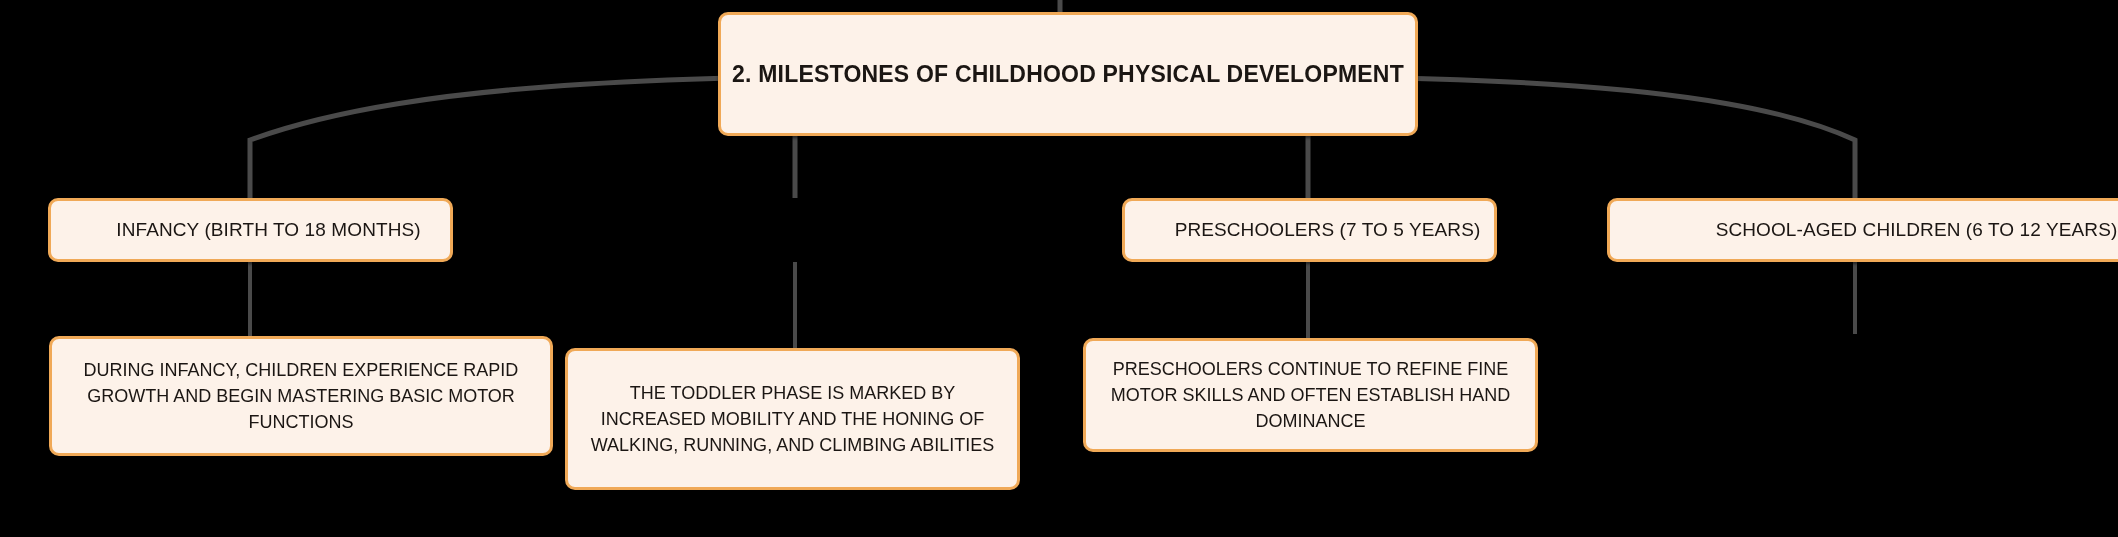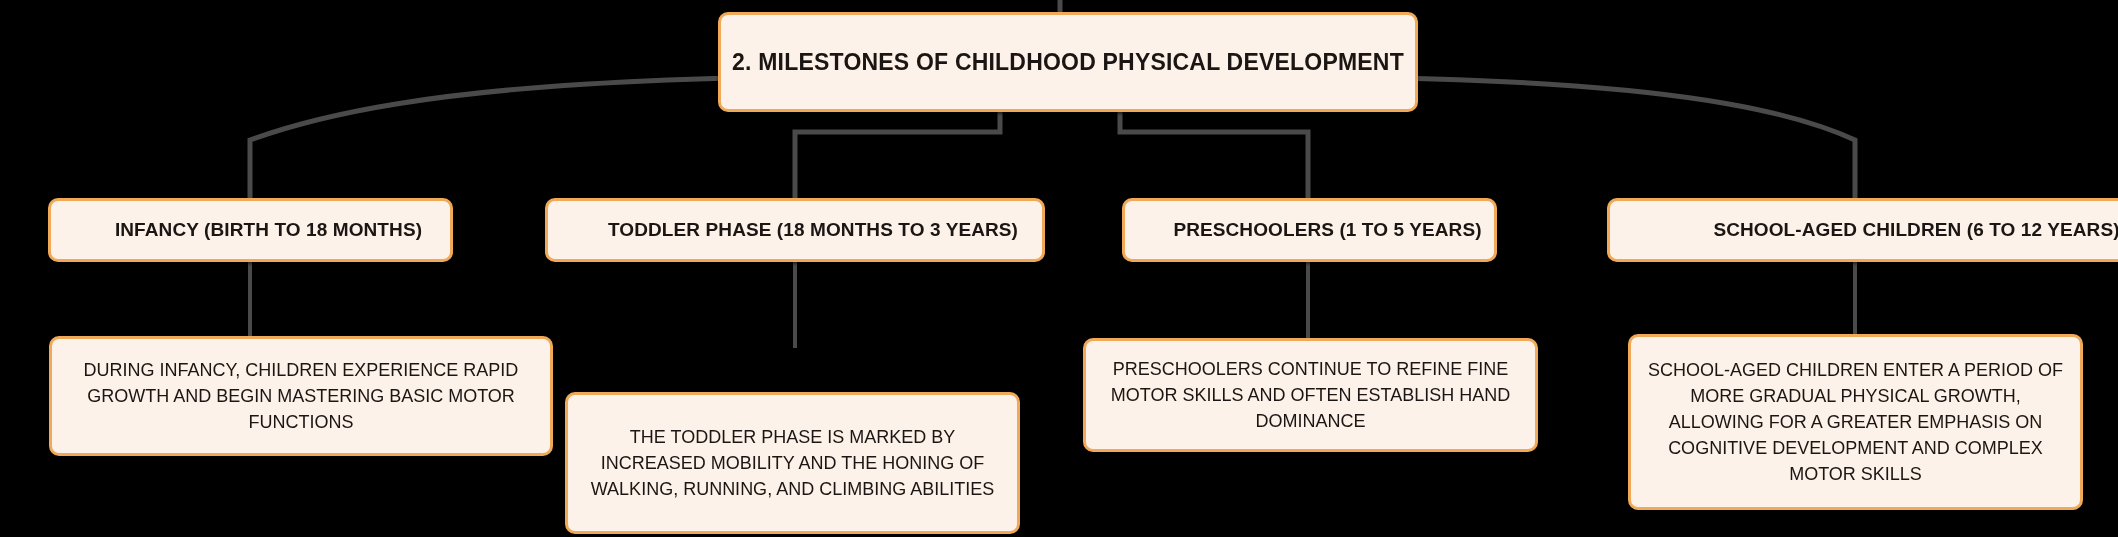--- a/index.html
+++ b/index.html
@@ -47,21 +47,21 @@
     padding: 0 10px;
     box-sizing: border-box;
   }
   .root-node {
     font-size: 23px;
     font-weight: bold;
     letter-spacing: 0.2px;
   }
   .stage-node {
     font-size: 19px;
-    font-weight: bold;
+    font-weight: normal;
     letter-spacing: 0.1px;
     padding-left: 36px;
   }
   .detail-node {
     font-size: 18px;
     font-weight: normal;
     line-height: 1.45;
   }
 </style>
 </head>
@@ -78,49 +78,43 @@
     <path d="M 1000 75 L 1000 132 L 795 132 L 795 198" stroke="#4a4a4a" stroke-width="5" fill="none"></path>
     <path d="M 1120 75 L 1120 132 L 1308 132 L 1308 198" stroke="#4a4a4a" stroke-width="5" fill="none"></path>
     <path d="M 1060 75 C 1440 75, 1720 78, 1855 140 L 1855 198" stroke="#4a4a4a" stroke-width="5" fill="none"></path>
 
     <path d="M 250 262 L 250 336" stroke="#4a4a4a" stroke-width="4" fill="none"></path>
     <path d="M 795 262 L 795 348" stroke="#4a4a4a" stroke-width="4" fill="none"></path>
     <path d="M 1308 262 L 1308 338" stroke="#4a4a4a" stroke-width="4" fill="none"></path>
     <path d="M 1855 262 L 1855 334" stroke="#4a4a4a" stroke-width="4" fill="none"></path>
   </svg>
 
-  <div class="node root-node" style="left:718px; top:12px; width:700px; height:100px;">
+  <div class="node root-node" style="left:718px; top:12px; width:700px; height:124px;">
     <span class="node-label">2. MILESTONES OF CHILDHOOD PHYSICAL DEVELOPMENT</span>
   </div>
 
   <div class="node stage-node" style="left:48px; top:198px; width:405px; height:64px;">
     <span class="node-label">INFANCY (BIRTH TO 18 MONTHS)</span>
   </div>
 
-  <div class="node stage-node" style="left:545px; top:198px; width:500px; height:64px;">
-    <span class="node-label">TODDLER PHASE (18 MONTHS TO 3 YEARS)</span>
-  </div>
 
   <div class="node stage-node" style="left:1122px; top:198px; width:375px; height:64px;">
-    <span class="node-label">PRESCHOOLERS (1 TO 5 YEARS)</span>
+    <span class="node-label">PRESCHOOLERS (7 TO 5 YEARS)</span>
   </div>
 
   <div class="node stage-node" style="left:1607px; top:198px; width:583px; height:64px;">
     <span class="node-label">SCHOOL-AGED CHILDREN (6 TO 12 YEARS)</span>
   </div>
 
   <div class="node detail-node" style="left:18px; top:336px; width:504px; height:120px;margin-left:31px;">
     <span class="node-label">DURING INFANCY, CHILDREN EXPERIENCE RAPID GROWTH AND BEGIN MASTERING BASIC MOTOR FUNCTIONS</span>
   </div>
 
-  <div class="node detail-node" style="left:565px; top:348px; width:455px; height:142px;margin-top:44px;">
+  <div class="node detail-node" style="left:565px; top:348px; width:455px; height:142px;">
     <span class="node-label">THE TODDLER PHASE IS MARKED BY INCREASED MOBILITY AND THE HONING OF WALKING, RUNNING, AND CLIMBING ABILITIES</span>
   </div>
 
   <div class="node detail-node" style="left:1083px; top:338px; width:455px; height:114px;justify-content:center;">
     <span class="node-label">PRESCHOOLERS CONTINUE TO REFINE FINE MOTOR SKILLS AND OFTEN ESTABLISH HAND DOMINANCE</span>
   </div>
 
-  <div class="node detail-node" style="left:1628px; top:334px; width:455px; height:176px;">
-    <span class="node-label">SCHOOL-AGED CHILDREN ENTER A PERIOD OF MORE GRADUAL PHYSICAL GROWTH, ALLOWING FOR A GREATER EMPHASIS ON COGNITIVE DEVELOPMENT AND COMPLEX MOTOR SKILLS</span>
-  </div>
 
 </div>
 
 </body></html>

